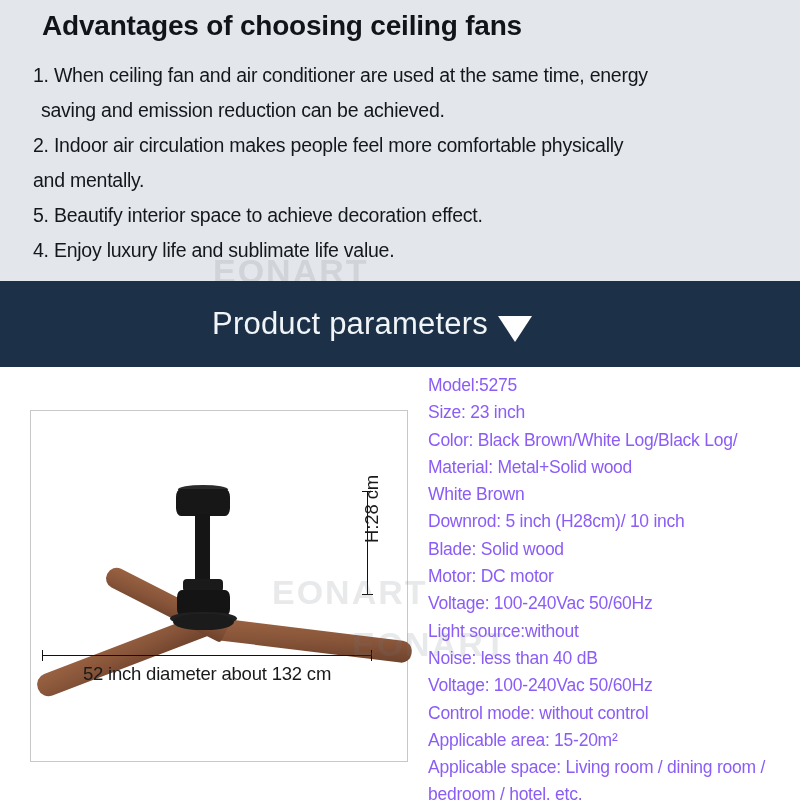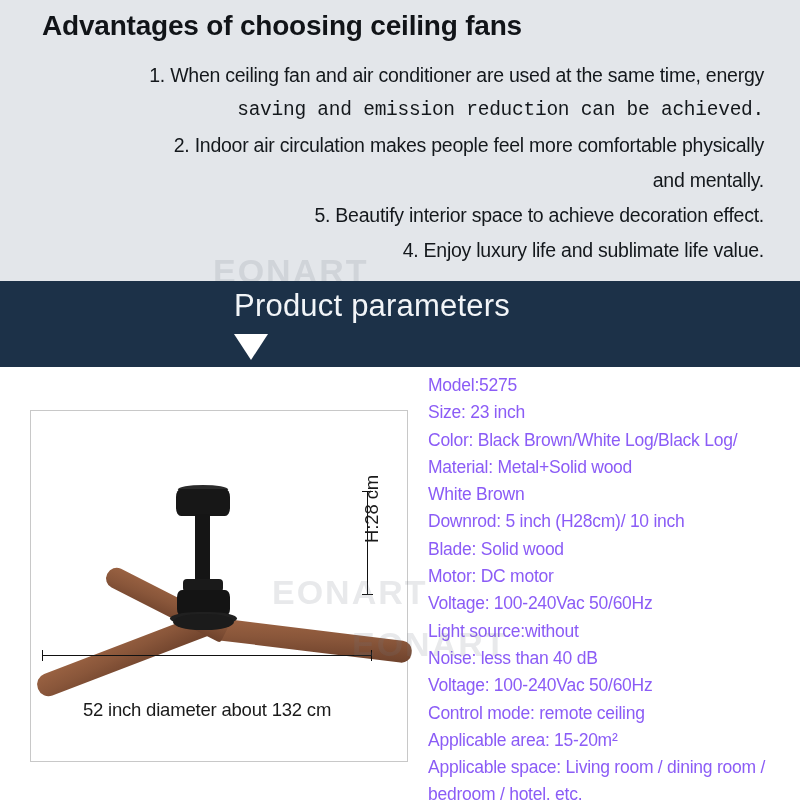--- a/index.html
+++ b/index.html
@@ -37,52 +37,50 @@
     top: 10px;
     font-size: 28px;
     font-weight: bold;
     color: #111418;
     letter-spacing: -0.2px;
     white-space: nowrap;
   }
 
   .adv-list {
     position: absolute;
-    left: 24px;
+    left: 33px;
     top: 58px;
     width: 740px;
-    text-align: right;
   }
 
   .adv-line {
     font-size: 19.5px;
     line-height: 35px;
     color: #14181c;
     letter-spacing: -0.25px;
     white-space: nowrap;
   }
-  .adv-line.indent { padding-left: 8px; font-family: Liberation Mono, monospace; }
+  .adv-line.indent { padding-left: 8px; }
 
   
   .banner {
     position: absolute;
     left: 0; top: 281px;
     width: 800px;
     height: 86px;
     background: #1c3148;
     display: flex;
     align-items: center;
     justify-content: center;
   }
   .banner-inner {
     display: flex;
-    align-items: flex-start;
+    align-items: flex-end;
     gap: 10px;
     transform: translateX(-28px);
-    flex-direction: column;
   }
   .banner-title {
     font-size: 31px;
     color: #f2f5f8;
     letter-spacing: 0.2px;
     white-space: nowrap;
   }
   .banner-caret {
     width: 0; height: 0;
     border-left: 17px solid transparent;
@@ -244,21 +242,20 @@
   .dim-h-label {
     position: absolute;
     left: 42px;
     top: 296px;
     width: 330px;
     text-align: center;
     font-size: 18.5px;
     color: #1a1a1a;
     letter-spacing: -0.2px;
     white-space: nowrap;
-    margin-top: 36px;
   }
 
   .dim-v {
     position: absolute;
     left: 367px;
     top: 124px;
     width: 1px;
     height: 104px;
     background: #111111;
   }
@@ -374,21 +371,21 @@
     <p class="spec-line">Color: Black Brown/White Log/Black Log/</p>
     <p class="spec-line">Material: Metal+Solid wood</p>
     <p class="spec-line">White Brown</p>
     <p class="spec-line">Downrod: 5 inch (H28cm)/ 10 inch</p>
     <p class="spec-line">Blade: Solid wood</p>
     <p class="spec-line">Motor: DC motor</p>
     <p class="spec-line">Voltage: 100-240Vac 50/60Hz</p>
     <p class="spec-line">Light source:without</p>
     <p class="spec-line">Noise: less than 40 dB</p>
     <p class="spec-line">Voltage: 100-240Vac 50/60Hz</p>
-    <p class="spec-line">Control mode: remote ceiling</p>
+    <p class="spec-line">Control mode: without control</p>
     <p class="spec-line">Applicable area: 15-20m²</p>
     <p class="spec-line">Applicable space: Living room / dining room /</p>
     <p class="spec-line">bedroom / hotel, etc.</p>
   </section>
 
   <div class="watermark wm-2">EONART</div>
   <div class="watermark wm-3">EONART</div>
 
 </div>
 

